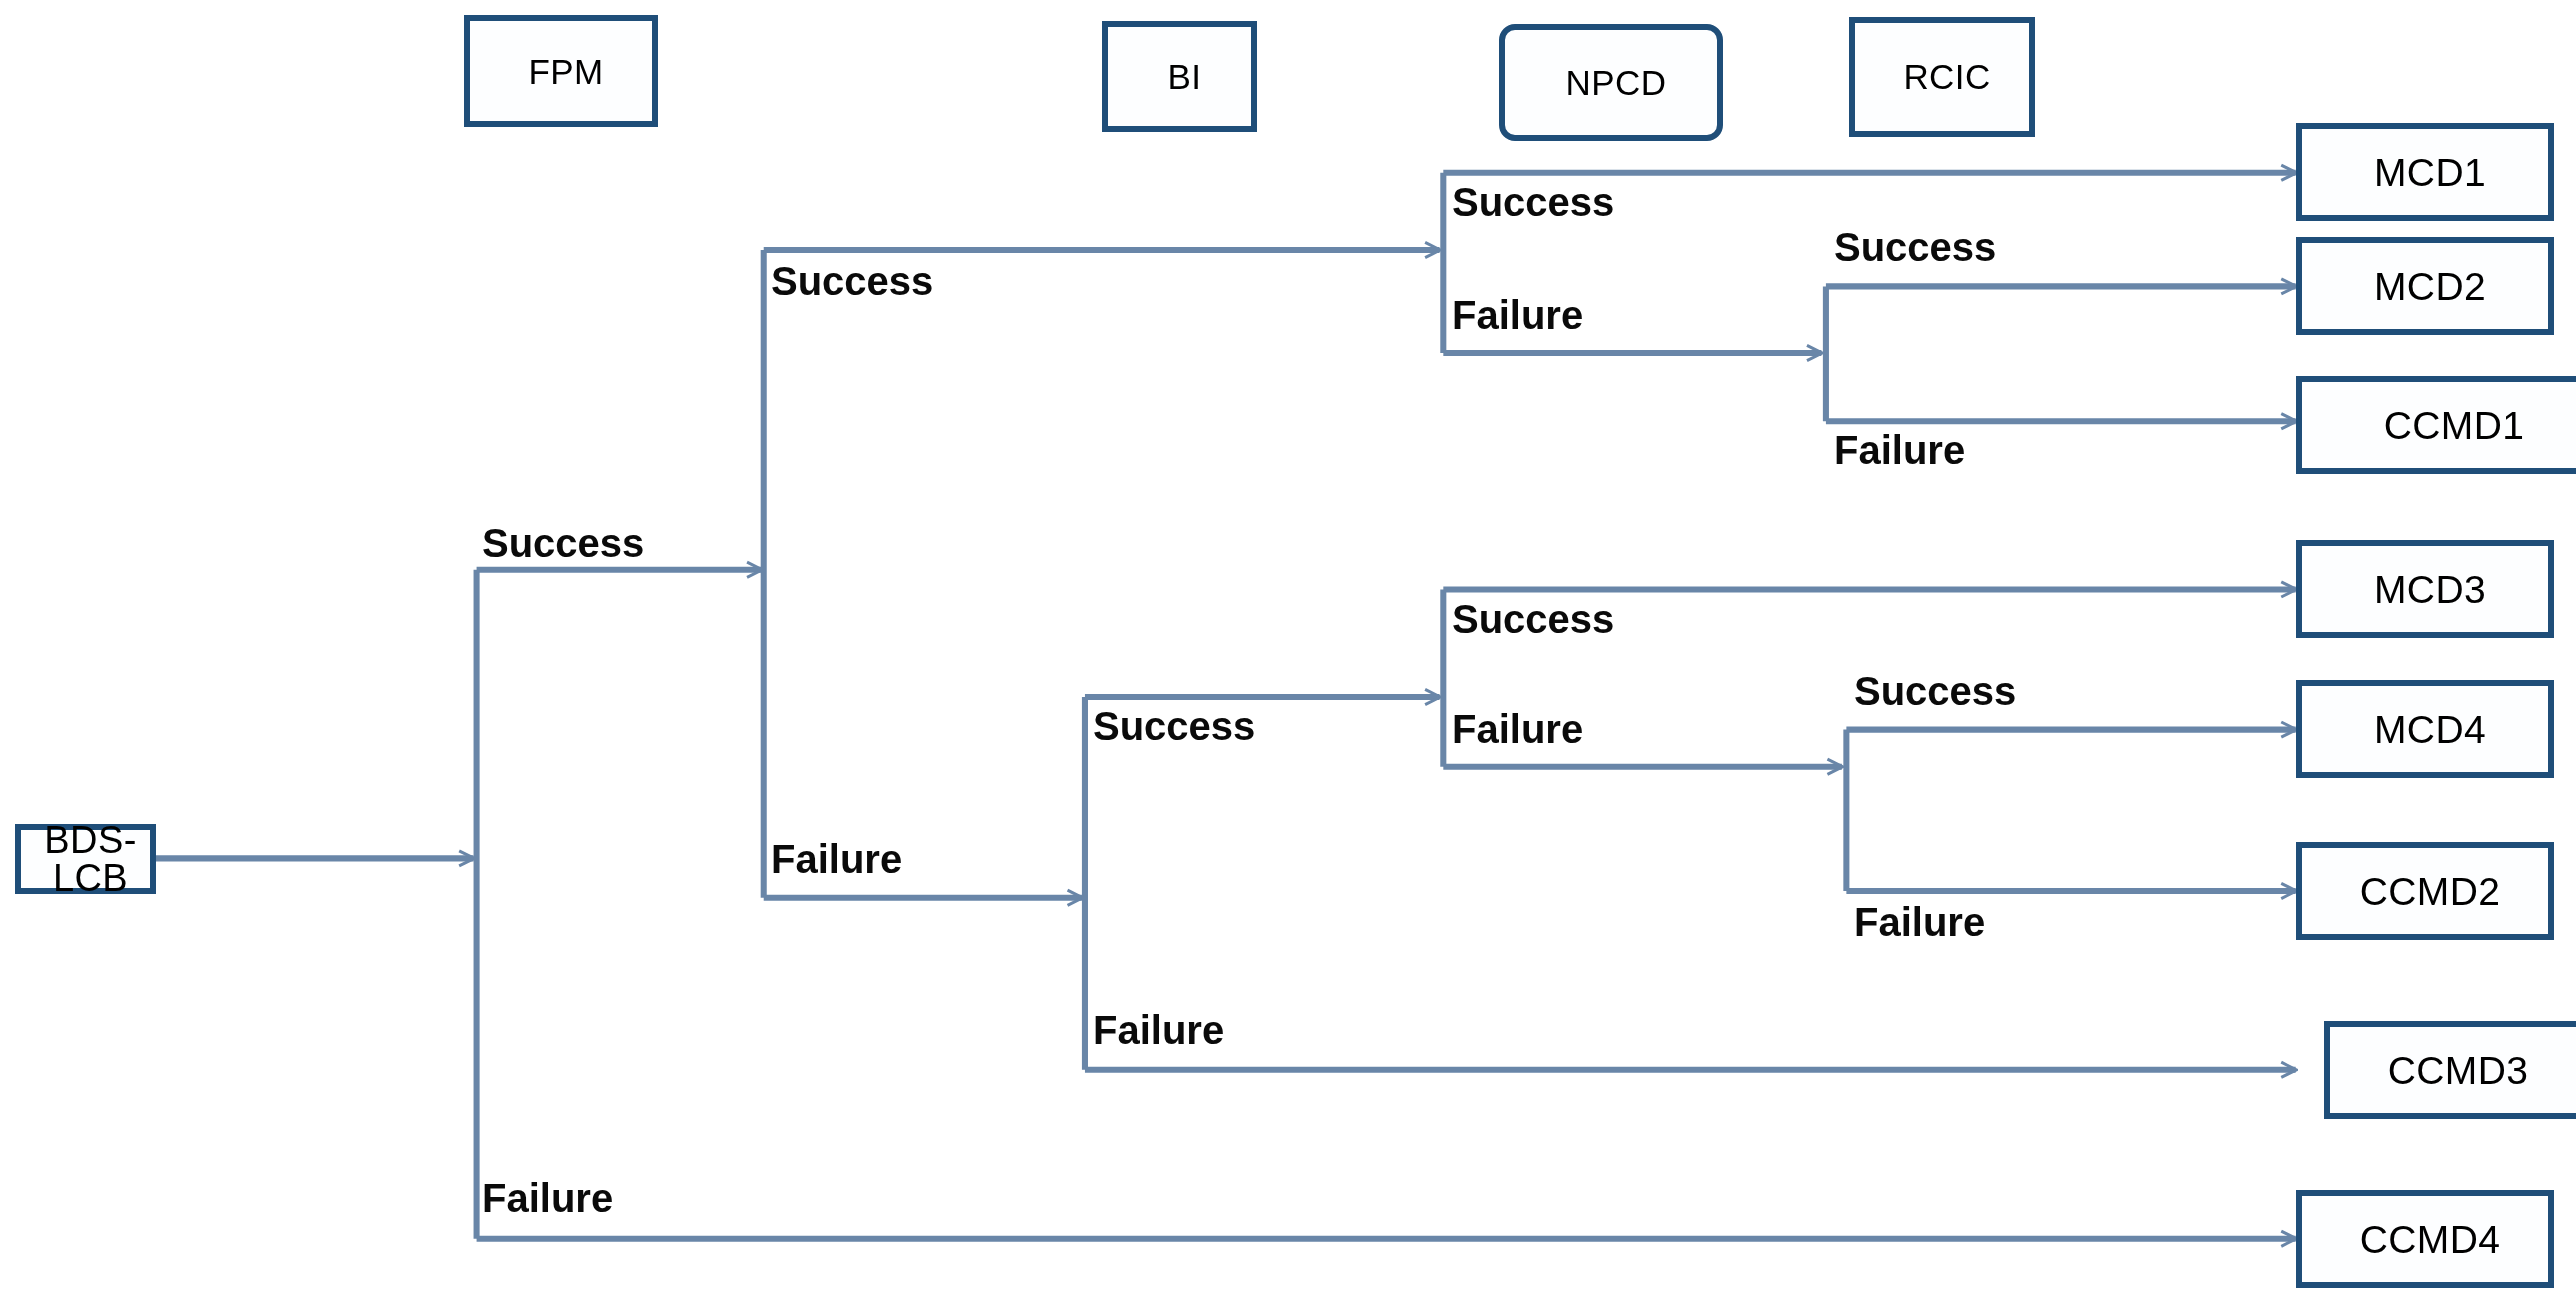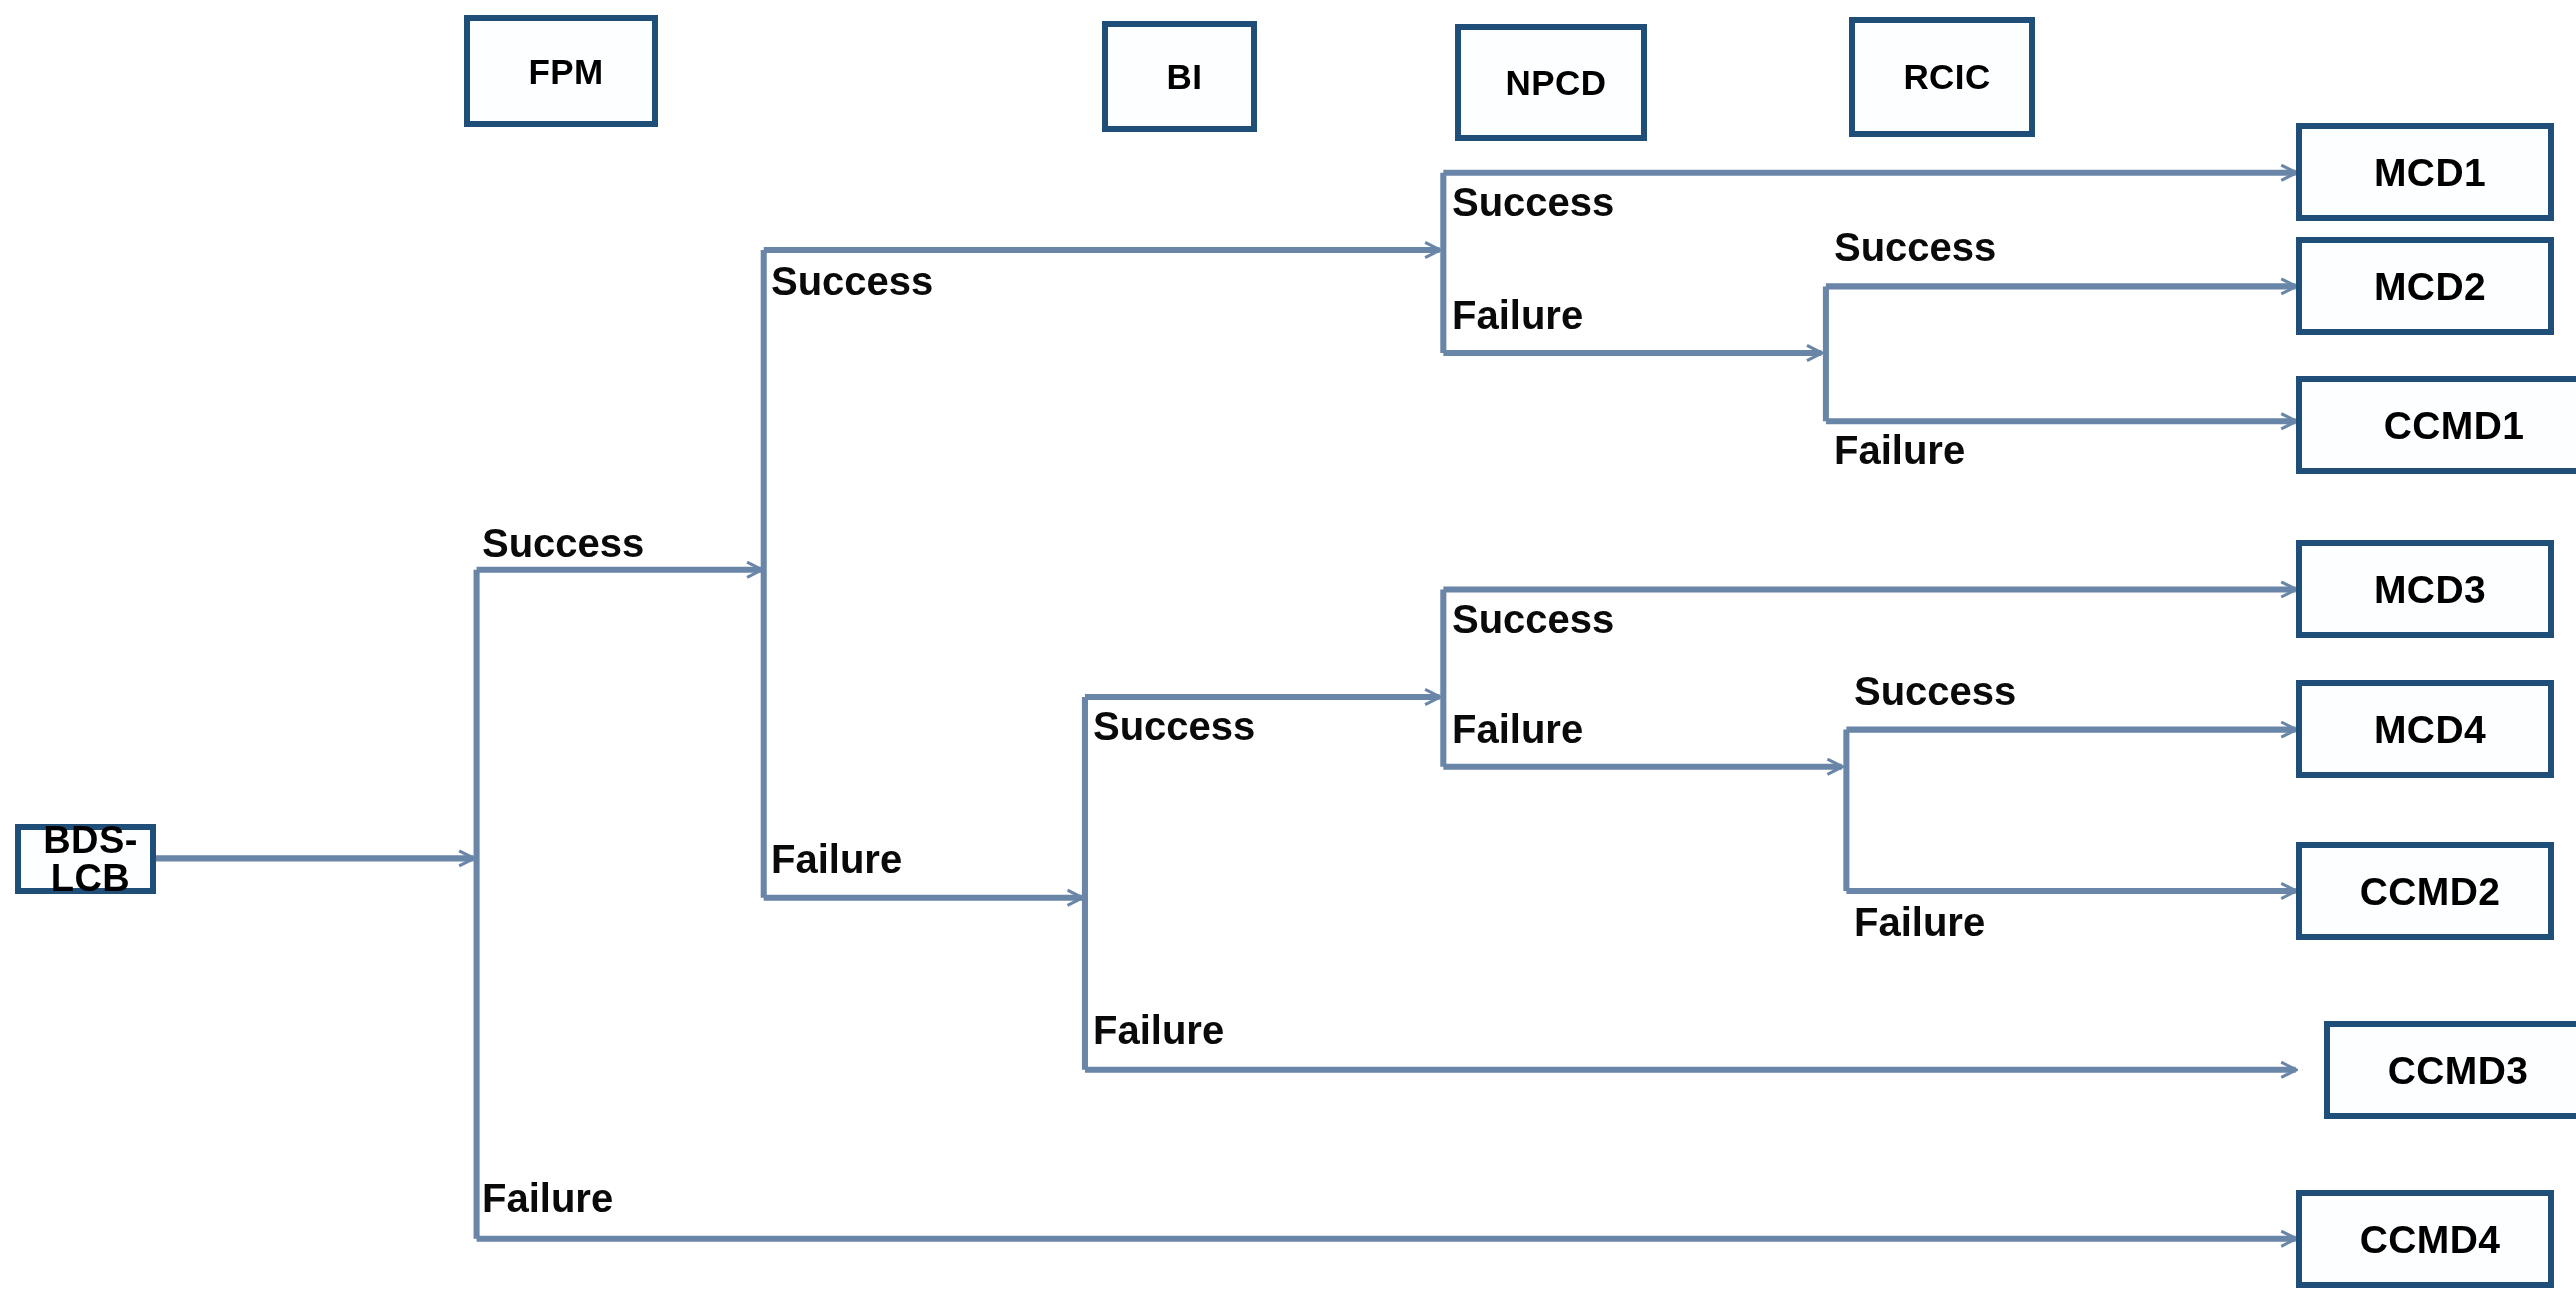--- a/index.html
+++ b/index.html
@@ -7,21 +7,21 @@
   #stage{position:relative;width:2576px;height:1316px;overflow:hidden;background:#fff;}
 
   
   .nodebox{
     position:absolute;
     box-sizing:border-box;
     background:#fdfeff;
     border:6.8px solid #1f4e79;
     display:flex;align-items:center;justify-content:center;
     color:#000;
-    font-weight:700;
+    font-weight:400;
     letter-spacing:0.4px;
     text-align:center;
     line-height:1;
     padding-left:10px;
   }
   .hdr{font-size:35px;}
   .outcome{font-size:39px;}
   .start{font-size:38px;}
 
   
@@ -96,21 +96,21 @@
       <path d="M2437,1176 L3030,1176" marker-end="url(#ah)"></path>
     </g>
   </svg>
 
   <div class="nodebox hdr" style="left:464px;top:15px;width:194px;height:112px;">
     <span>FPM</span>
   </div>
   <div class="nodebox hdr" style="left:1102px;top:21px;width:155px;height:111px;">
     <span>BI</span>
   </div>
-  <div class="nodebox hdr" style="left:1455px;top:24px;width:192px;height:117px;">
+  <div class="nodebox hdr" style="left:1499px;top:24px;width:224px;height:117px;border-radius:16px;">
     <span>NPCD</span>
   </div>
   <div class="nodebox hdr" style="left:1849px;top:16.7px;width:186px;height:120px;align-items:center;">
     <span>RCIC</span>
   </div>
 
   <div class="nodebox start" style="left:15px;top:824px;width:141px;height:70px;text-align:center;">
     <span>BDS-LCB</span>
   </div>
 

